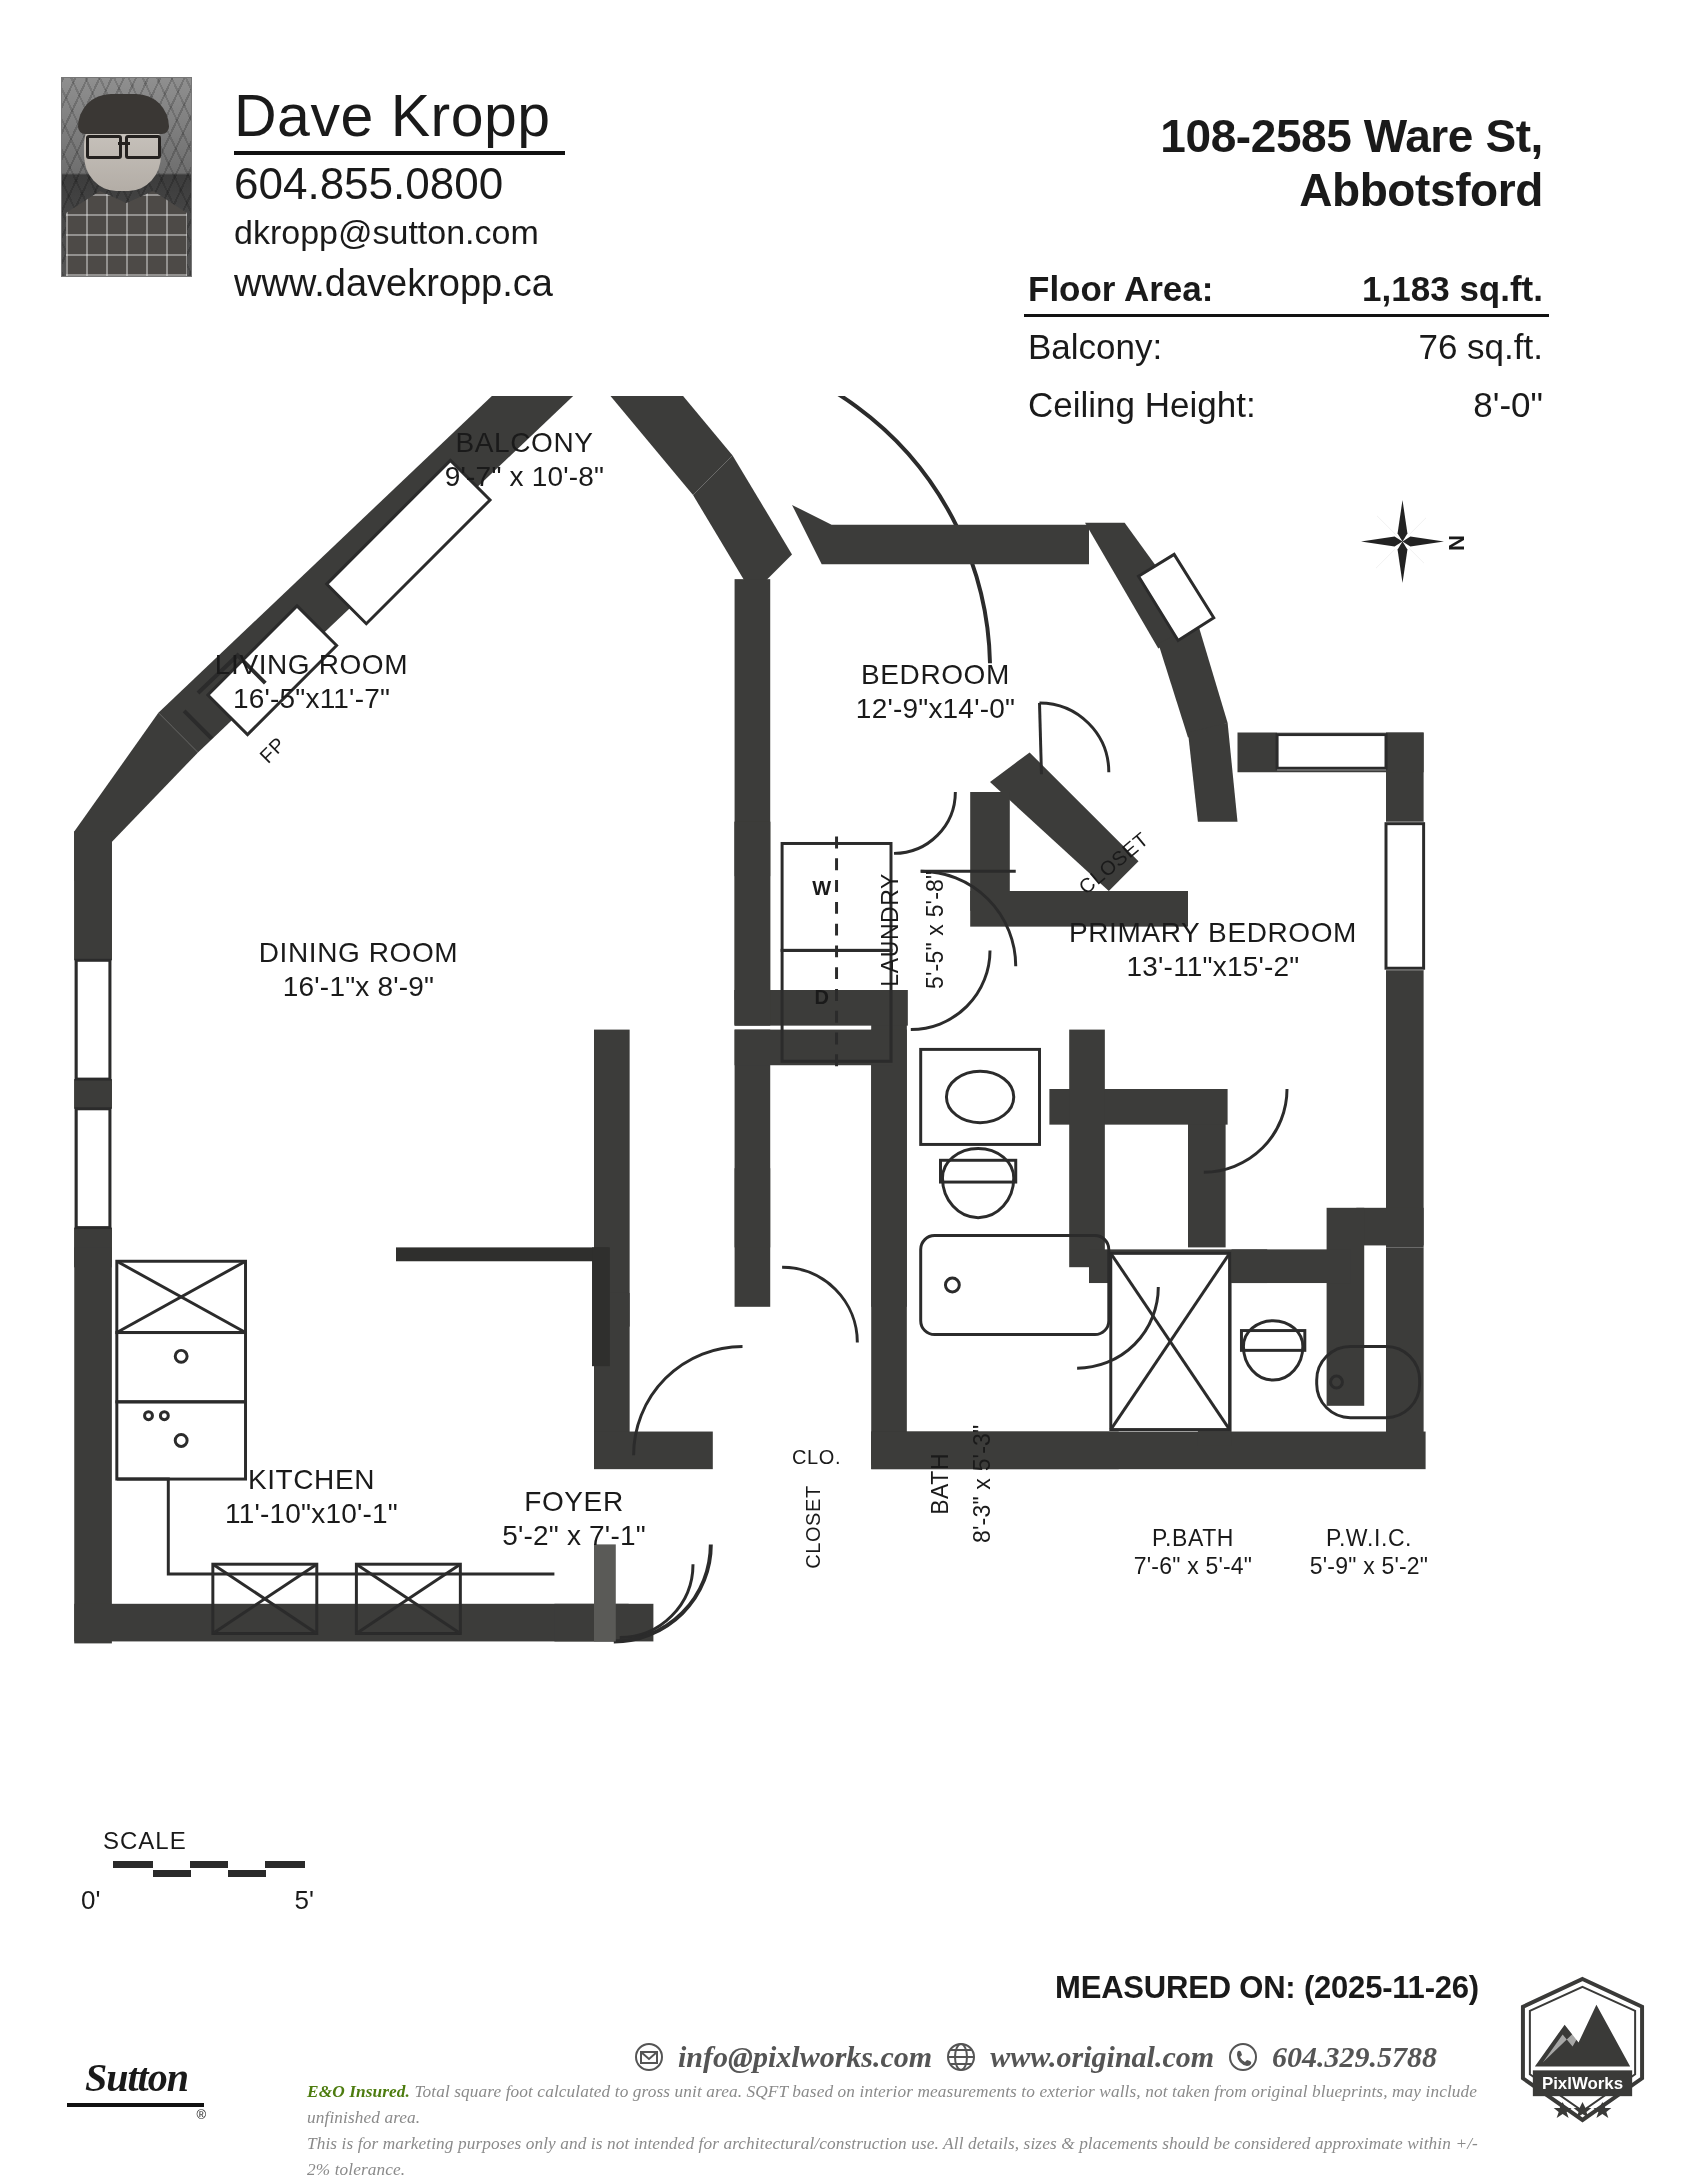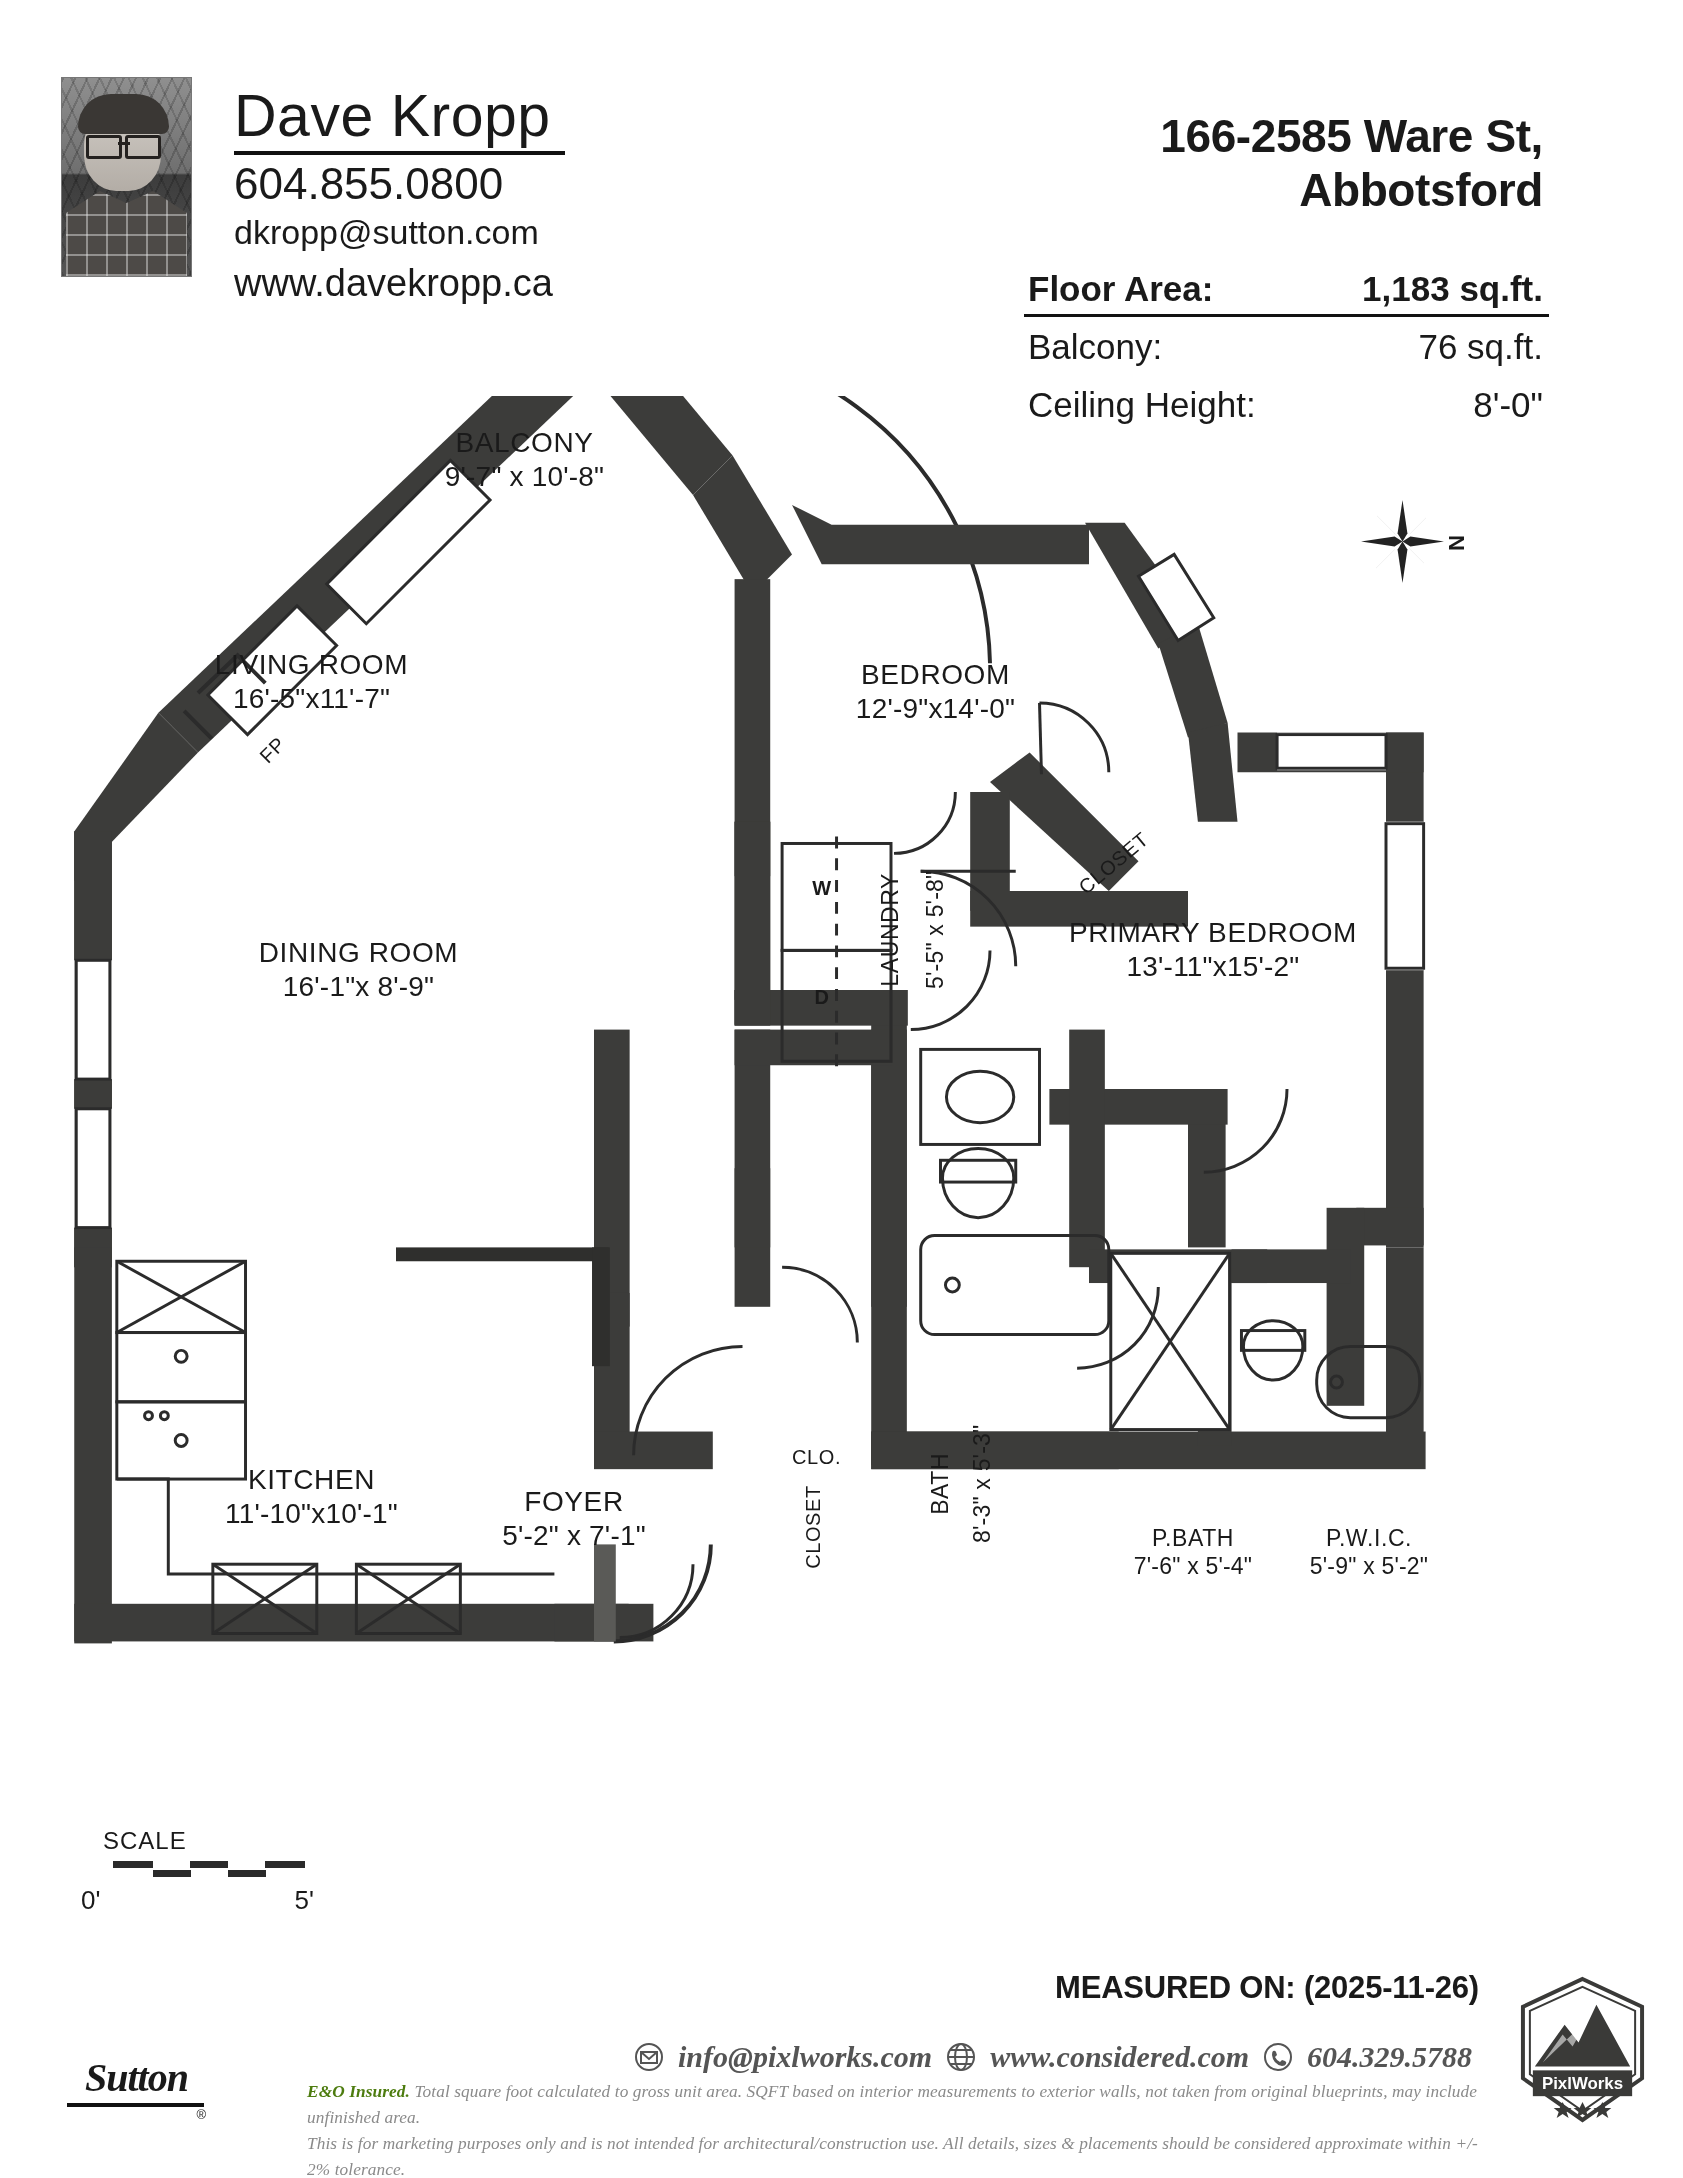--- a/index.html
+++ b/index.html
@@ -141,21 +141,21 @@
     </div>
   </div>
 
   <div id="agent-name">Dave Kropp</div>
   <div id="agent-rule"></div>
   <div id="agent-phone">604.855.0800</div>
   <div id="agent-email">dkropp@sutton.com</div>
   <div id="agent-web">www.davekropp.ca</div>
 
   <div id="address">
-    <span class="l1">166-2585 Ware St,</span>
+    <span class="l1">108-2585 Ware St,</span>
     <span class="l2">Abbotsford</span>
   </div>
 
   <div id="specs">
     <div class="row primary">
       <span class="k">Floor Area:</span>
       <span class="v">1,183 sq.ft.</span>
     </div>
     <div class="row">
       <span class="k">Balcony:</span>
@@ -451,21 +451,21 @@
     <path d="M7,10 L15,17 L23,10" fill="none" stroke="#555" stroke-width="2"></path>
   </svg>
   <span>info@pixlworks.com</span>
   <svg class="ic" viewBox="0 0 30 30">
     <circle cx="15" cy="15" r="13" fill="none" stroke="#555" stroke-width="2"></circle>
     <ellipse cx="15" cy="15" rx="6" ry="13" fill="none" stroke="#555" stroke-width="2"></ellipse>
     <line x1="2" y1="15" x2="28" y2="15" stroke="#555" stroke-width="2"></line>
     <line x1="4" y1="8" x2="26" y2="8" stroke="#555" stroke-width="2"></line>
     <line x1="4" y1="22" x2="26" y2="22" stroke="#555" stroke-width="2"></line>
   </svg>
-  <span>www.considered.com</span>
+  <span>www.original.com</span>
   <svg class="ic" viewBox="0 0 30 30">
     <circle cx="15" cy="15" r="13" fill="none" stroke="#555" stroke-width="2"></circle>
     <path d="M10,9 q2,-1 3,1 l1,3 -2,2 q2,4 5,5 l2,-2 3,1 q2,1 1,3 -1,2 -4,2 -9,-2 -10,-11 0,-3 1,-4z" fill="#555"></path>
   </svg>
   <span>604.329.5788</span>
 </div>
 
 <div id="disclaimer">
   <b>E&amp;O Insured.</b>
   <span>Total square foot calculated to gross unit area. SQFT based on interior measurements to exterior walls, not taken from original blueprints, may include unfinished area.</span><br>

